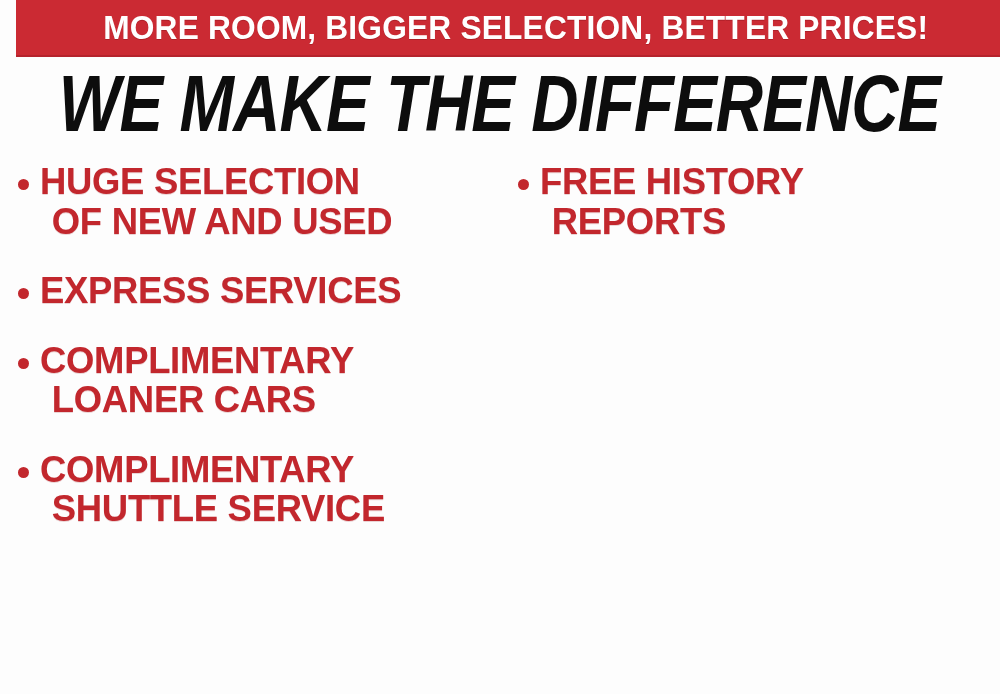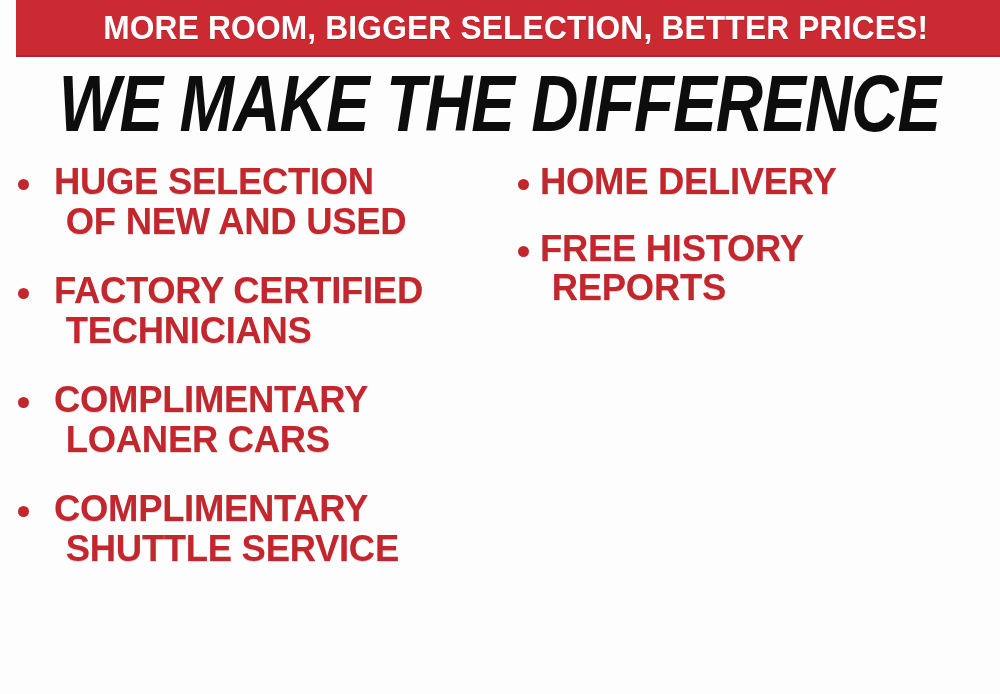--- a/index.html
+++ b/index.html
@@ -92,21 +92,21 @@
   .col-right {
     width: 500px;
     padding-left: 18px;
   }
 
   .bullet {
     display: flex;
     align-items: flex-start;
     margin-bottom: 28px;
   }
-  .col-left .bullet { margin-bottom: 30px; gap: 14px; }
+  .col-left .bullet { margin-bottom: 30px; }
   .col-right .bullet { margin-bottom: 27px; }
 
   .dot {
     flex: 0 0 auto;
     width: 11px;
     height: 11px;
     border-radius: 50%;
     background: #c2272d;
     margin-top: 17px;
     margin-right: 11px;
@@ -148,54 +148,47 @@
 
     <div class="col col-left">
       <div class="bullet">
         <span class="dot"></span>
         <span class="btext">
           <span class="ln">HUGE SELECTION</span>
           <span class="ln indent">OF NEW AND USED</span>
         </span>
       </div>
 
-
-      <div class="bullet">
-        <span class="dot"></span>
-        <span class="btext">
-          <span class="ln">FACTORY CERTIFIED</span>
-          <span class="ln indent">TECHNICIANS</span>
-        </span>
-      </div>
+      <div class="bullet">
+        <span class="dot"></span>
+        <span class="btext">
+          <span class="ln">EXPRESS SERVICES</span>
+        </span>
+      </div>
+
 
       <div class="bullet">
         <span class="dot"></span>
         <span class="btext">
           <span class="ln">COMPLIMENTARY</span>
           <span class="ln indent">LOANER CARS</span>
         </span>
       </div>
 
       <div class="bullet">
         <span class="dot"></span>
         <span class="btext">
           <span class="ln">COMPLIMENTARY</span>
           <span class="ln indent">SHUTTLE SERVICE</span>
         </span>
       </div>
     </div>
 
     <div class="col col-right">
 
-      <div class="bullet">
-        <span class="dot"></span>
-        <span class="btext">
-          <span class="ln">HOME DELIVERY</span>
-        </span>
-      </div>
 
 
 
 
       <div class="bullet">
         <span class="dot"></span>
         <span class="btext">
           <span class="ln">FREE HISTORY</span>
           <span class="ln indent">REPORTS</span>
         </span>

